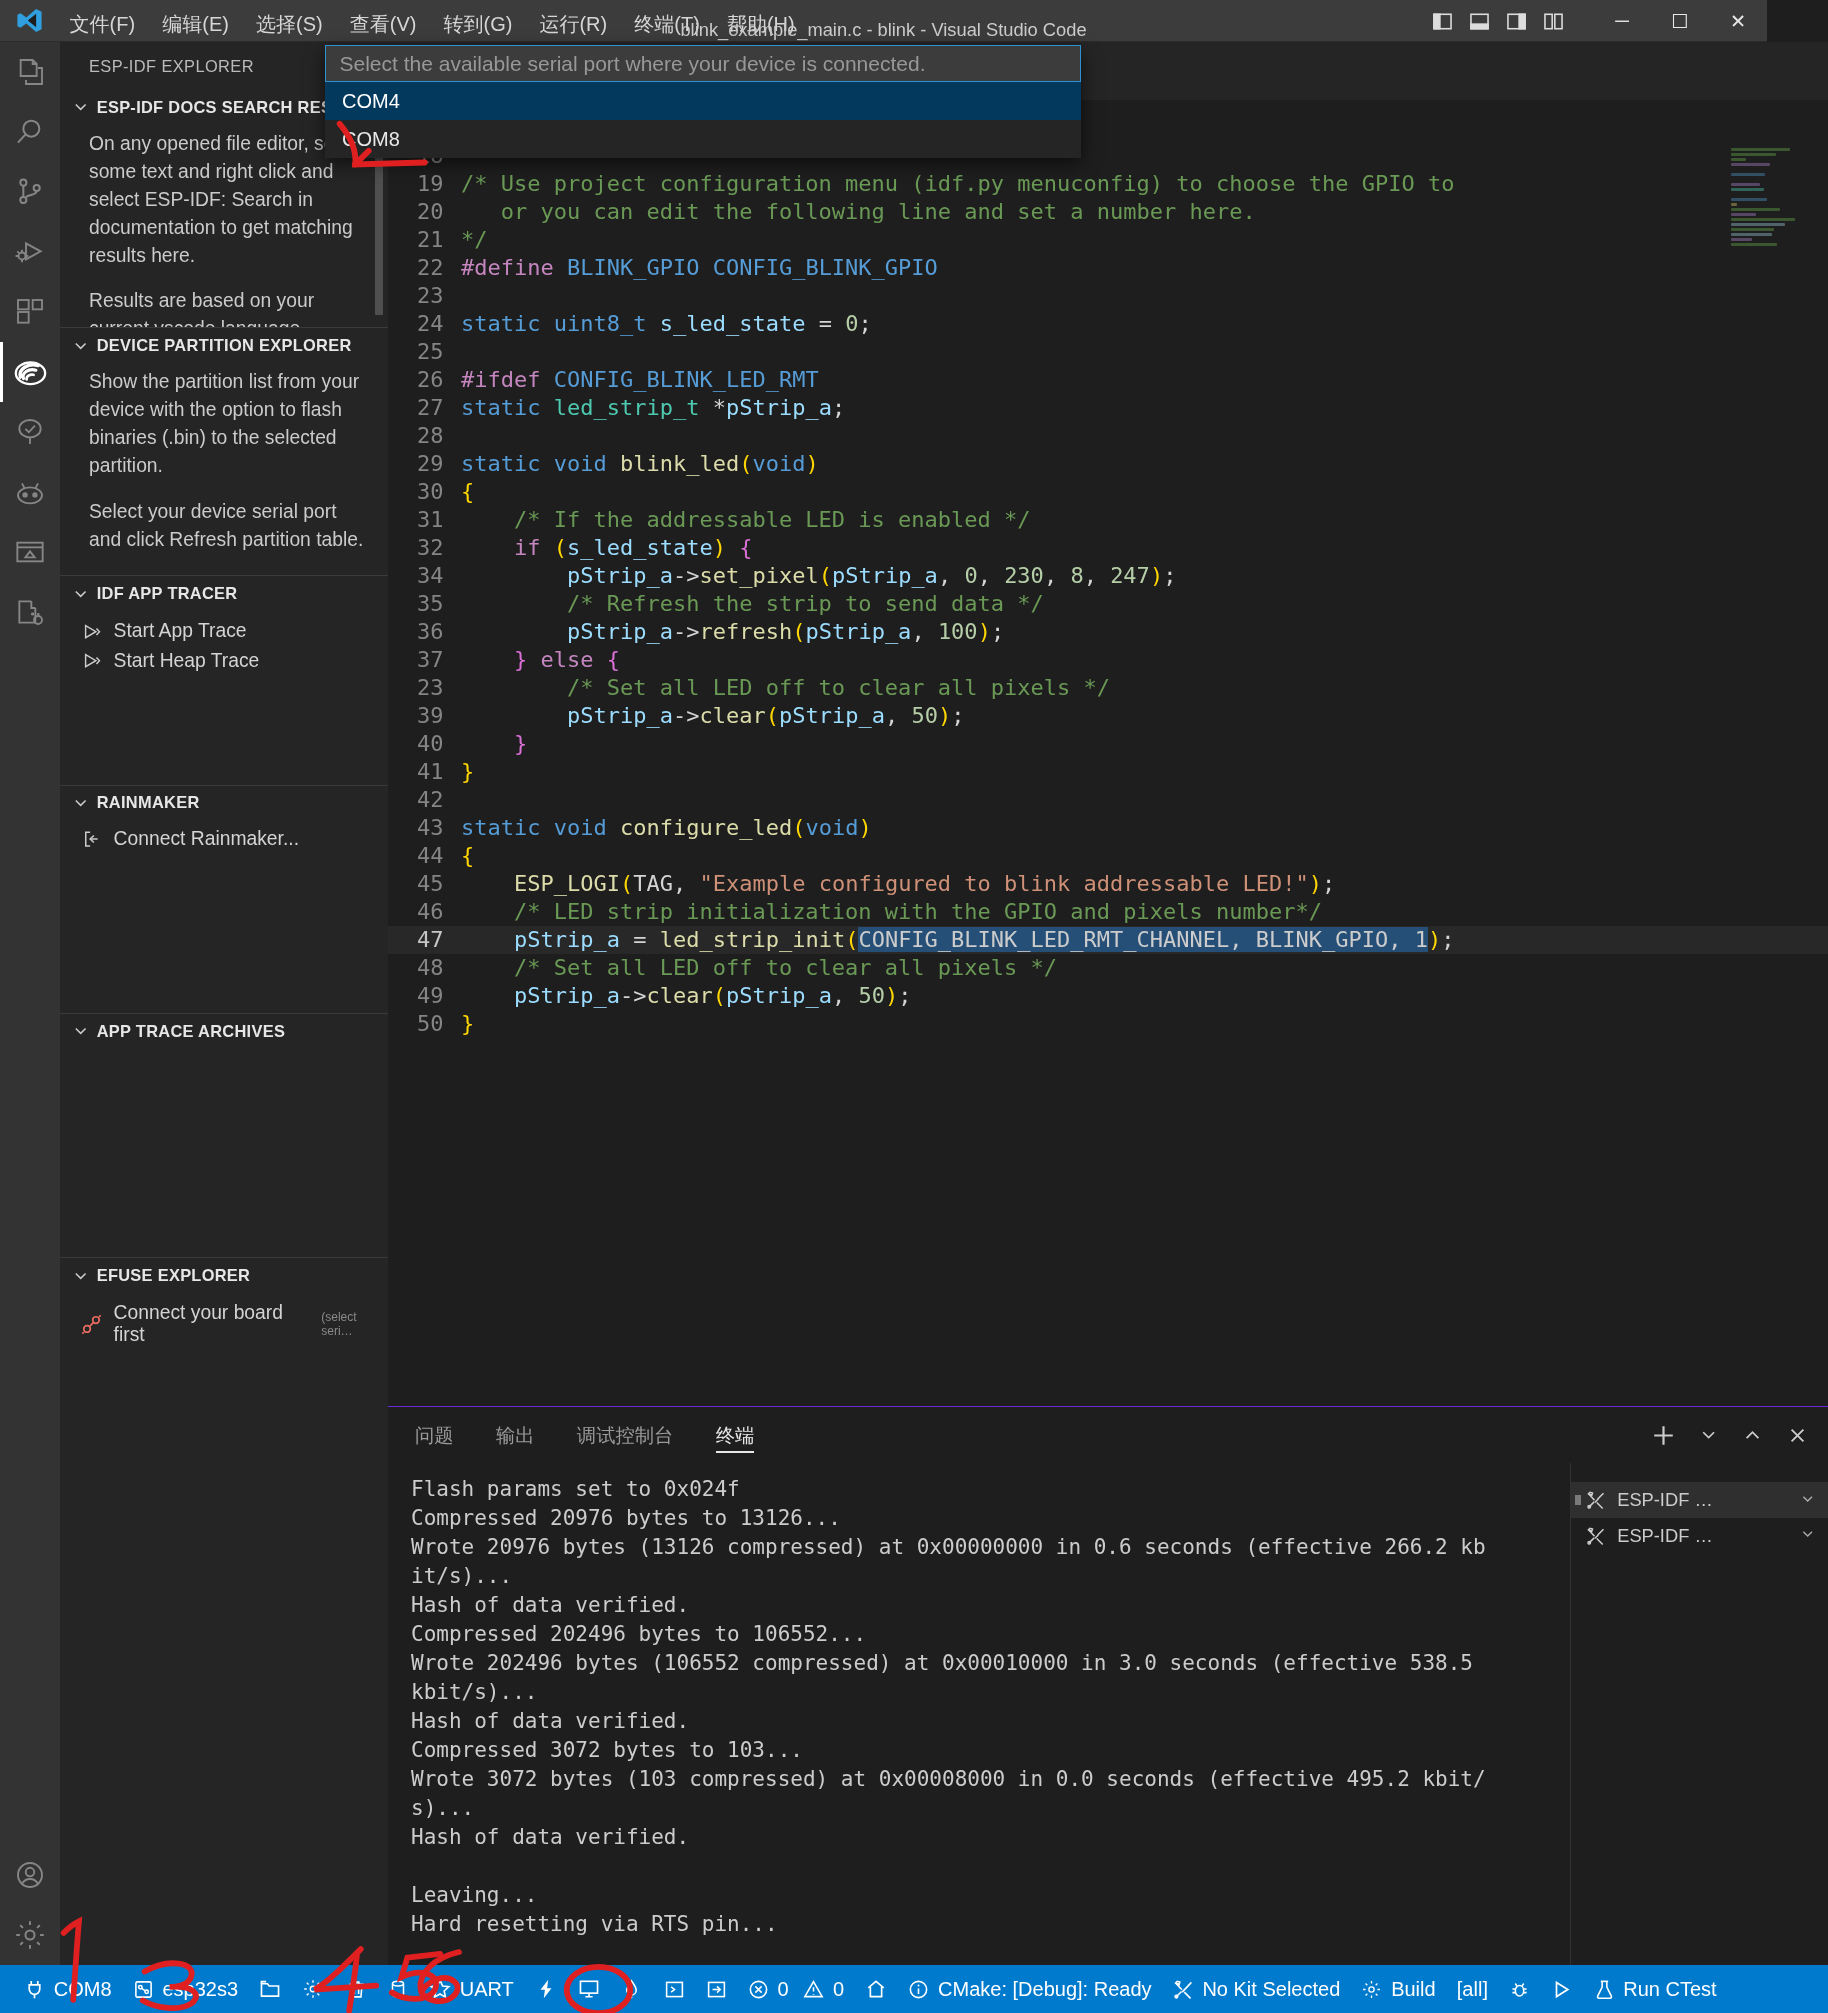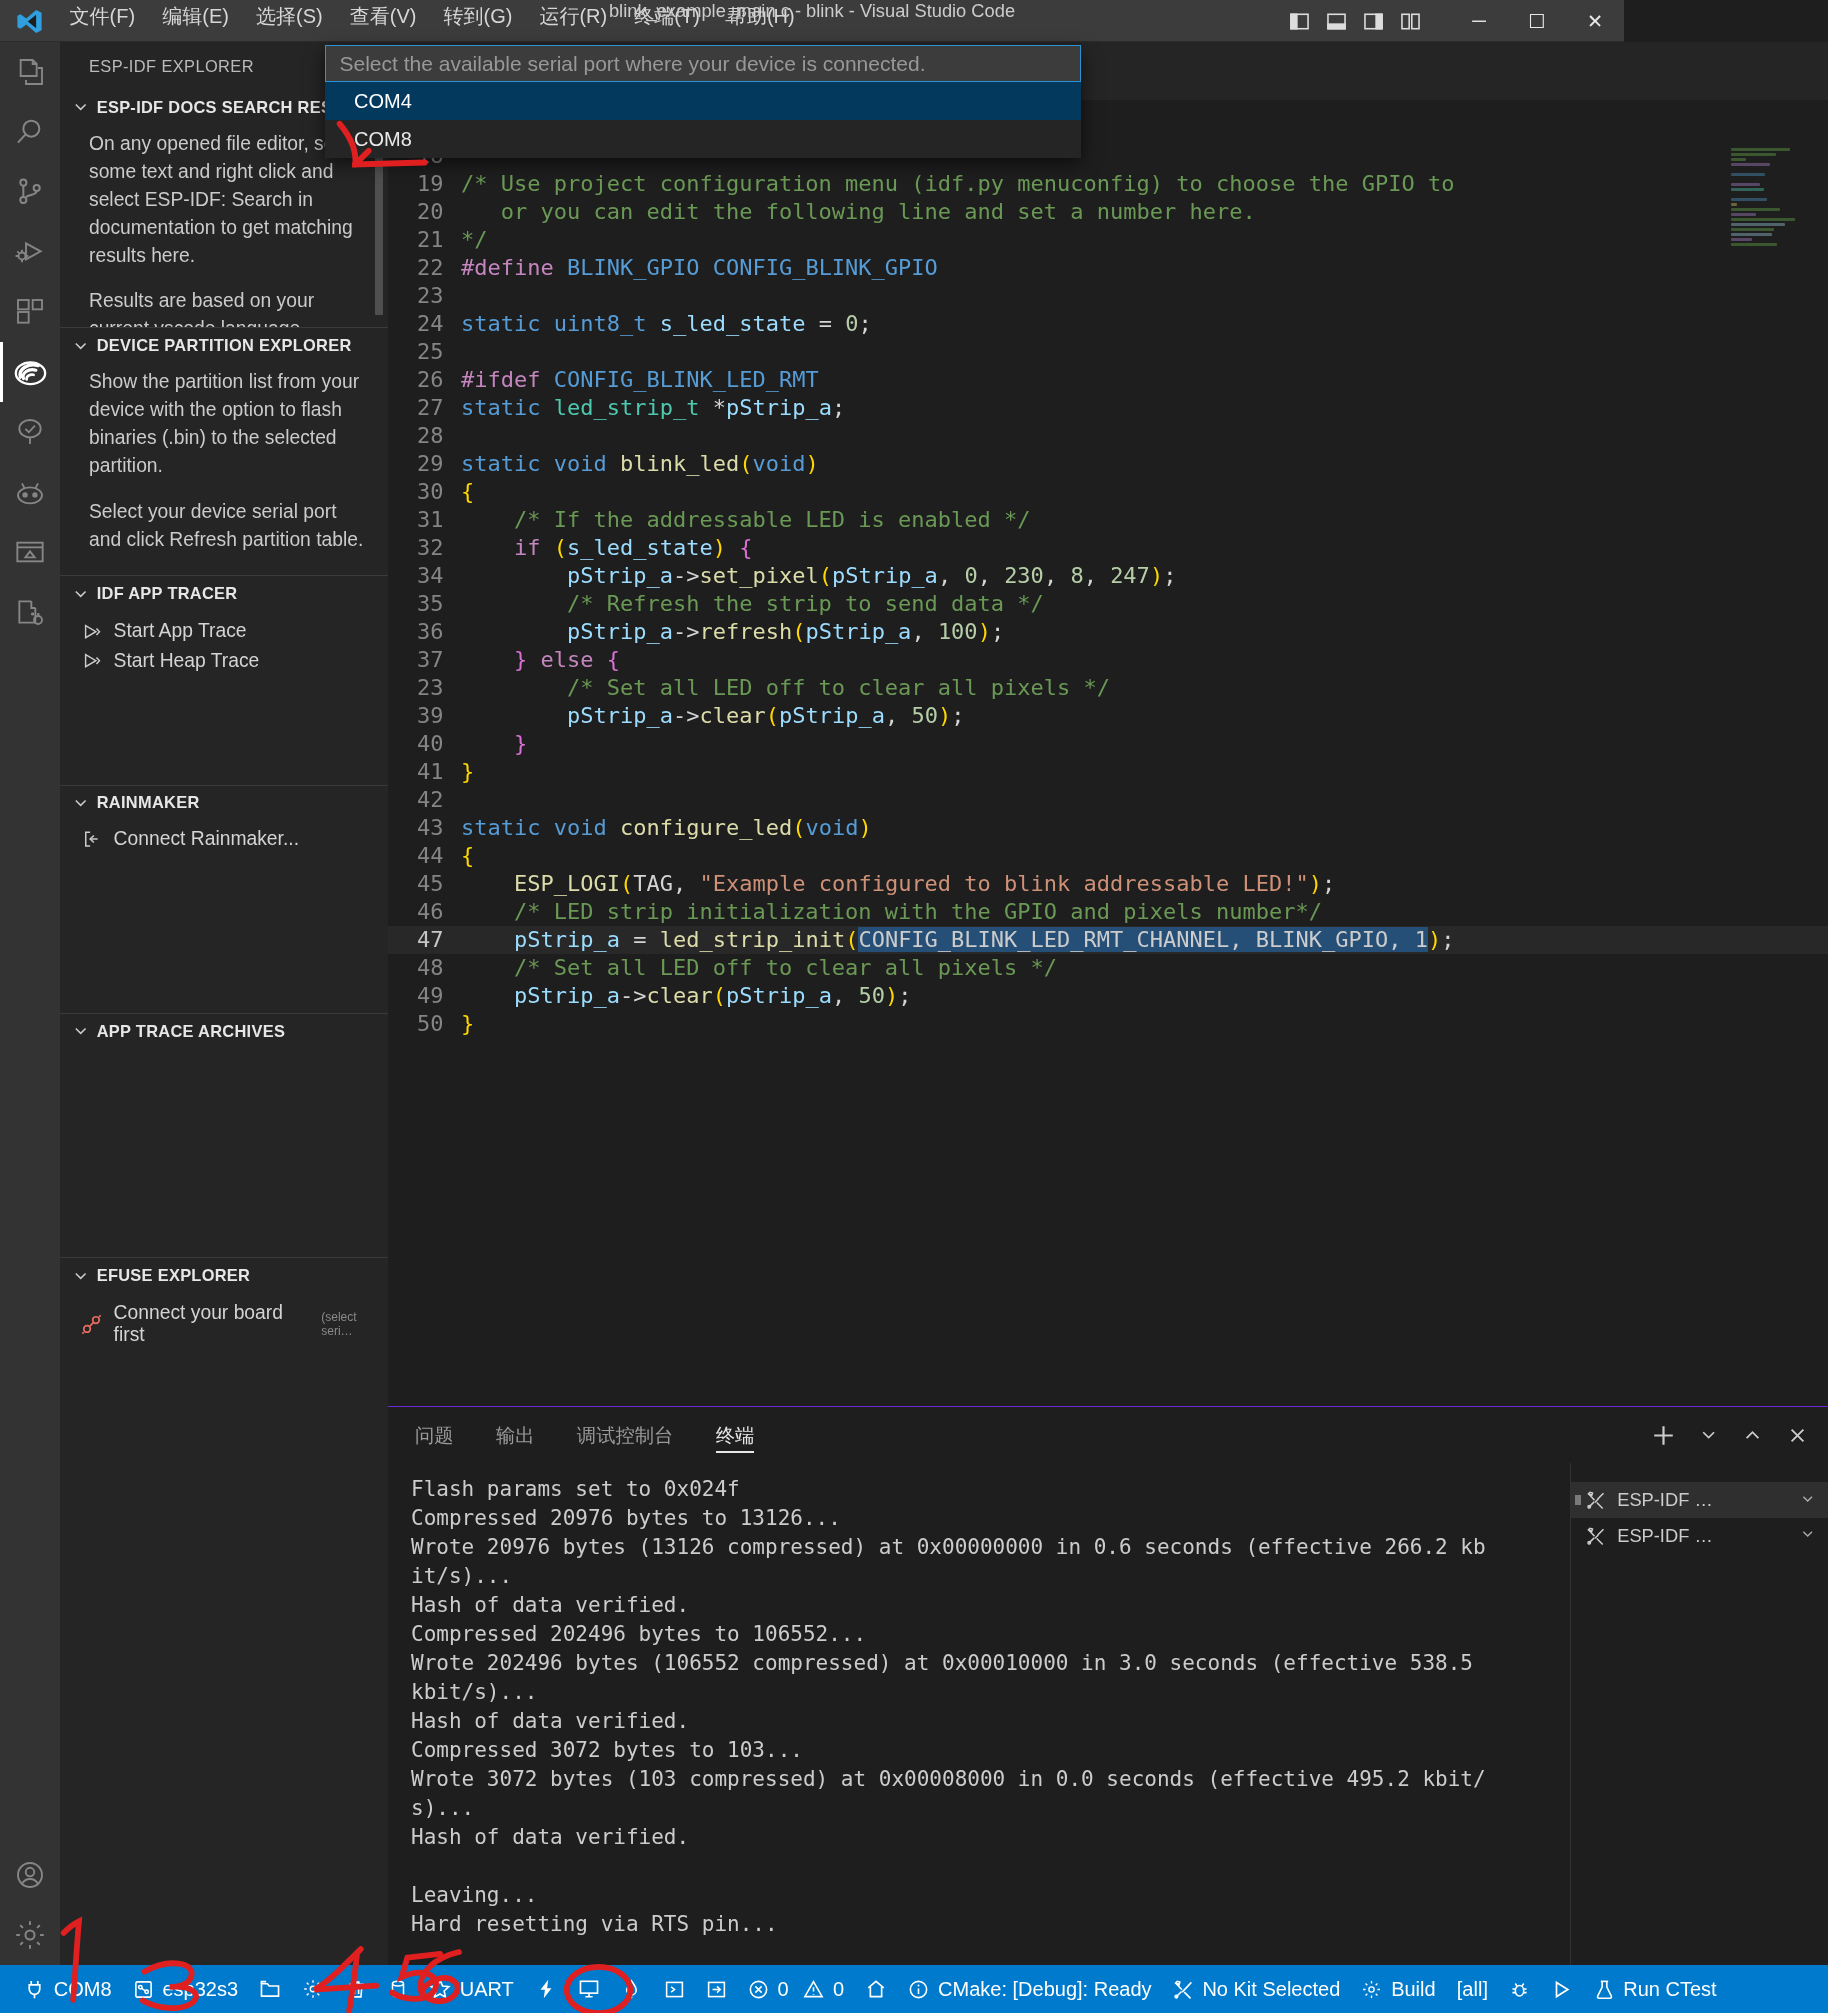--- a/index.html
+++ b/index.html
@@ -7,22 +7,22 @@
     width: 1829px; height: 2013px;
     background: #1e1e1e;
     font-family: "Liberation Sans", sans-serif;
     overflow: hidden;
     color: #cccccc;
   }
   #app { position: relative; width: 1829px; height: 2013px; }
 
   
   .titlebar {
-    position: absolute; top: 0; left: 0; width: 1624px; height: 42px;
-    background: #3c3c3c; display: flex; align-items: flex-start;
+    position: absolute; top: 0; left: 0; width: 1767px; height: 42px;
+    background: #3c3c3c; display: flex; align-items: flex-end;
     border-bottom: 1px solid #2b2b2b;
   }
   .vs-logo { width: 58px; height: 42px; display:flex; align-items:center; justify-content:center; }
   .menu-items { display: flex; align-items: center; gap: 3.9px; }
   .menu-item {
     padding: 3.9px 11.6px; font-size: 20px; color: #d6d6d6; white-space: nowrap;
     line-height: 1.25;
   }
   .title-center {
     position: absolute; left: 0; right: 0; text-align: center;
@@ -172,21 +172,21 @@
   .quickpick {
     position: absolute; left: 325px; top: 45px; width: 756px;
     z-index: 60; box-shadow: 0 5.8px 17.4px rgba(0,0,0,.6);
   }
   .qp-input {
     height: 37px; background: #3c3c3c; border: 1px solid #2b93d4;
     display: flex; align-items: center; padding: 0 13.5px;
     font-size: 21px; color: #989898;
   }
   .qp-list { background: #252526; }
-  .qp-item { height: 38px; display: flex; align-items: center; padding-left: 29px; font-size: 20px; color: #e9e9e9; }
+  .qp-item { height: 38px; display: flex; align-items: center; padding-left: 17px; font-size: 20px; color: #e9e9e9; }
   .qp-item.selected { background: #04395e; color: #ffffff; }
 
   
   .ann { position: absolute; z-index: 80; pointer-events: none; }
   .ann svg { display: block; overflow: visible; }
 </style>
 </head>
 <body>
 
 <div id="app">

